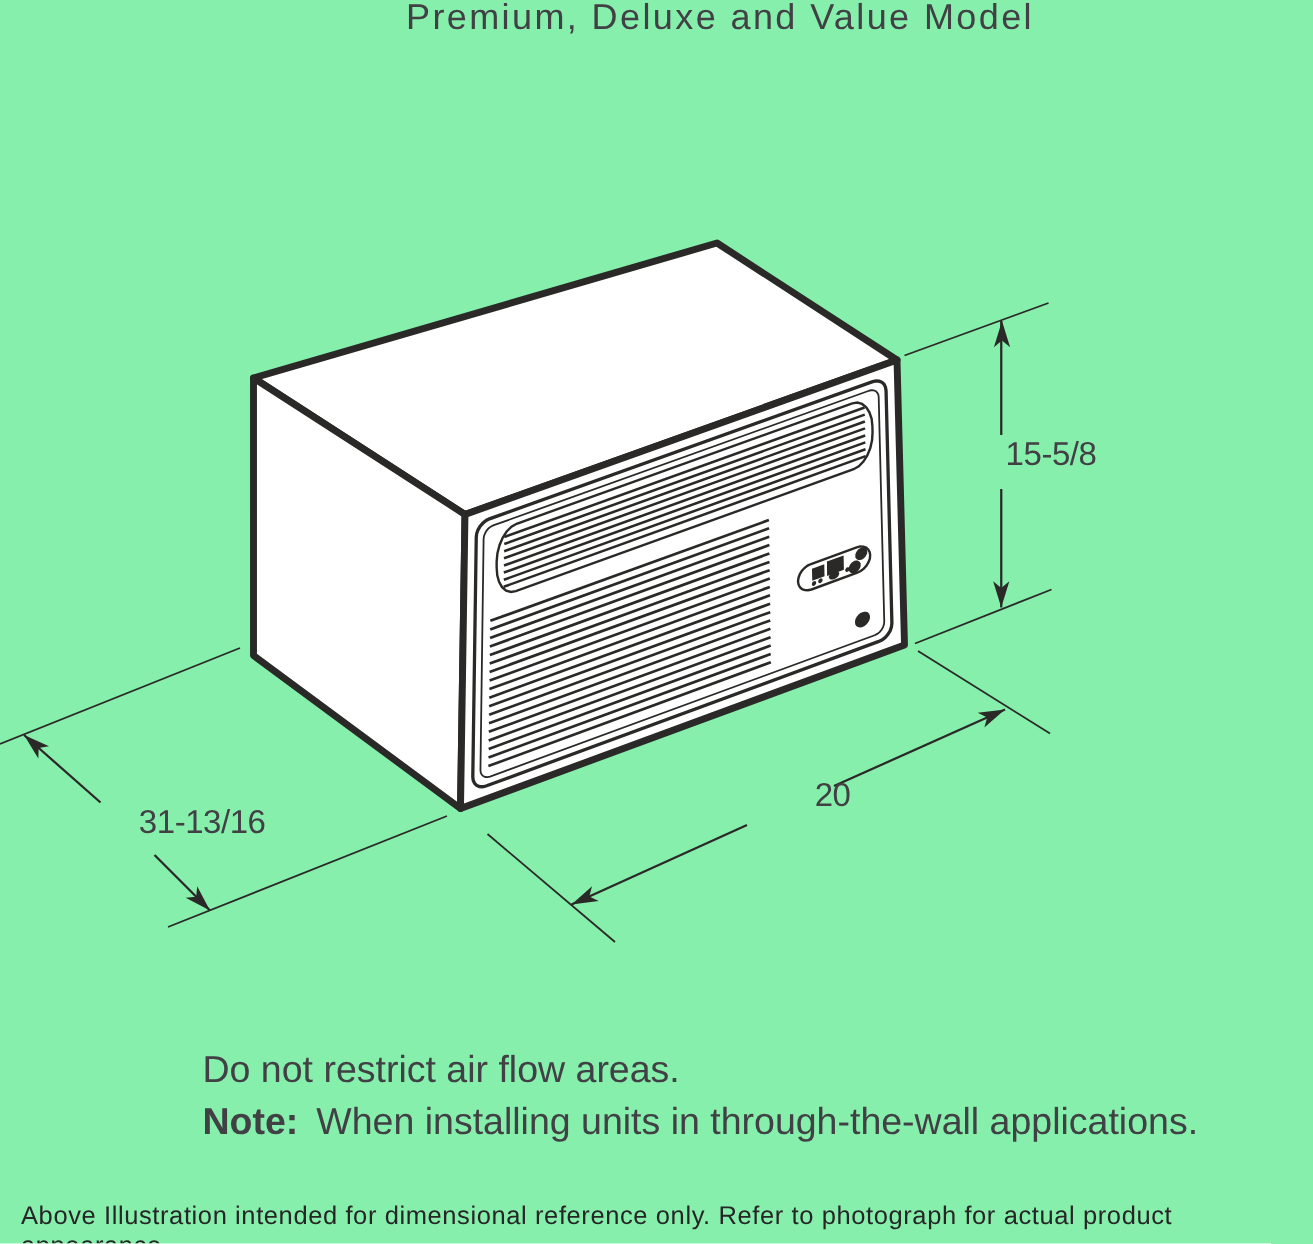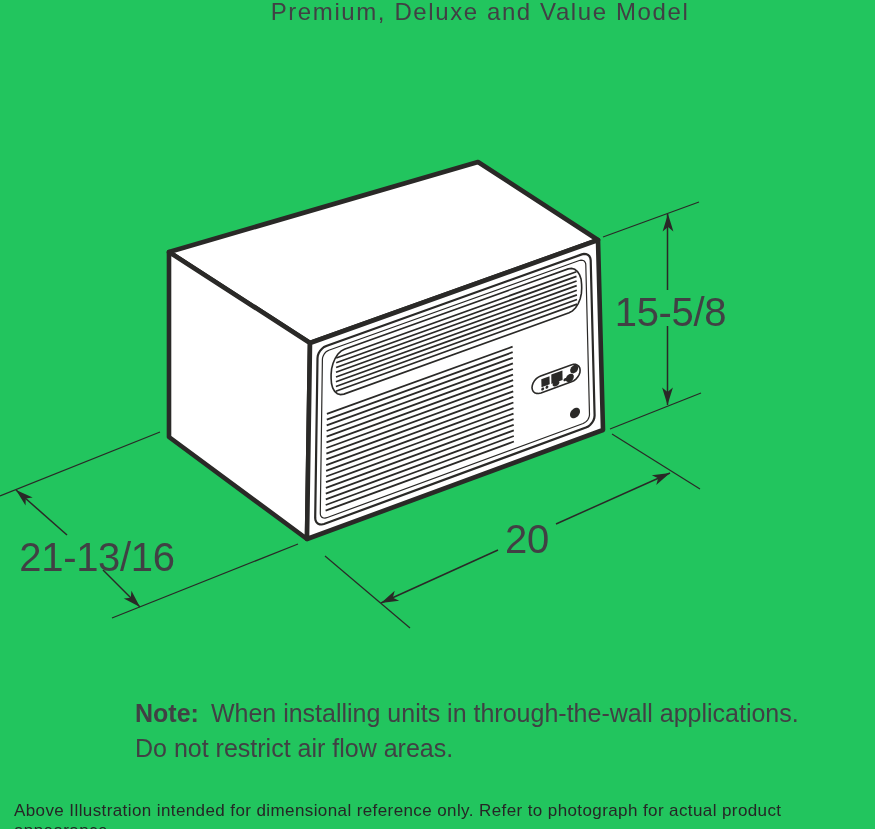--- a/index.html
+++ b/index.html
@@ -1,21 +1,21 @@
 <!DOCTYPE html>
 <html><head>
 <meta charset="utf-8">
 <style>
   html,body{margin:0;padding:0;background:#fff;}
-  .page{position:relative;width:875px;height:829px;background:#22c55e;overflow:hidden;
+  .page{position:relative;width:875px;height:829px;background:#86efac;overflow:hidden;
         font-family:"Liberation Sans", sans-serif;color:#3e3e40;}
   svg.drawing{position:absolute;left:0;top:0;}
   .title{position:absolute;left:90px;top:-3px;width:780px;text-align:center;
          font-size:24px;line-height:30px;letter-spacing:1.6px;color:#414044;}
-  .dim{position:absolute;font-size:40px;letter-spacing:-0.3px;color:#414044;text-align:center;}
+  .dim{position:absolute;font-size:22px;letter-spacing:-0.3px;color:#414044;text-align:right;}
   .dim-height{left:610px;top:290px;width:121px;}
   .dim-width{left:487px;top:517px;width:80px;}
   .dim-depth{left:17px;top:535px;width:160px;}
   .note{position:absolute;left:135px;top:696px;width:740px;font-size:25px;line-height:35px;color:#414044;}
   .note b{font-weight:bold;margin-right:12px;}
   .footer{position:absolute;left:14px;top:801px;width:861px;font-size:17px;letter-spacing:0.4px;color:#262626;}
 </style>
 </head>
 <body>
 
@@ -96,21 +96,21 @@
         <path d="M0,0 L-17.5,5.4 L-13,0 L-17.5,-5.4 Z" fill="#2a2927" transform="translate(140,607) rotate(45)"></path>
       </g>
     </svg>
 
   <div class="title">
     <div>Premium, Deluxe and Value Model</div>
   </div>
 
   <div class="dim dim-height">15-5/8</div>
   <div class="dim dim-width">20</div>
-  <div class="dim dim-depth">21-13/16</div>
+  <div class="dim dim-depth">31-13/16</div>
 
   <div class="note">
+    <div>Do not restrict air flow areas.</div>
     <div><b>Note:</b><span>When installing units in through-the-wall applications.</span></div>
-    <div>Do not restrict air flow areas.</div>
   </div>
 
   <div class="footer">Above Illustration intended for dimensional reference only. Refer to photograph for actual product appearance.</div>
 </div>
 
 </body></html>

